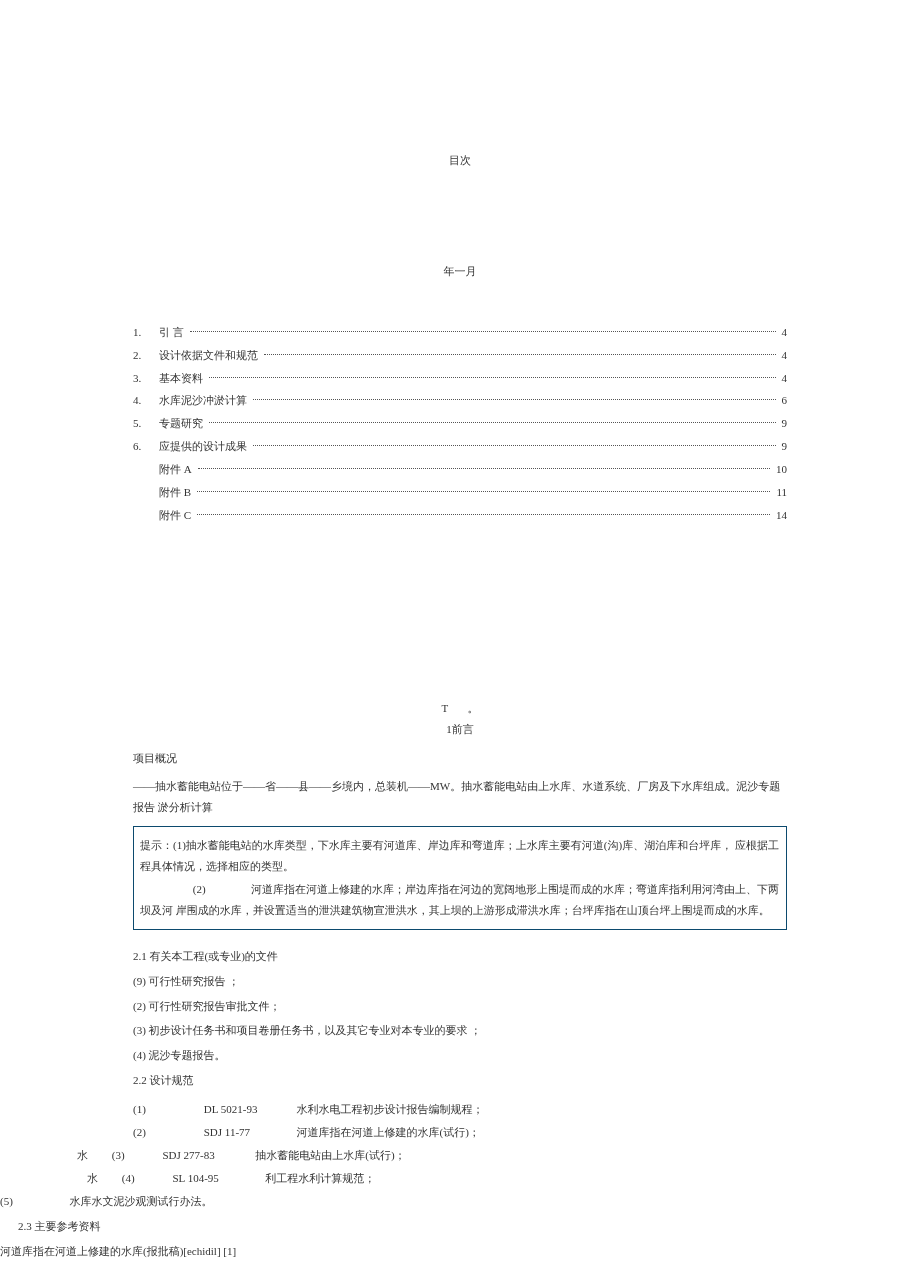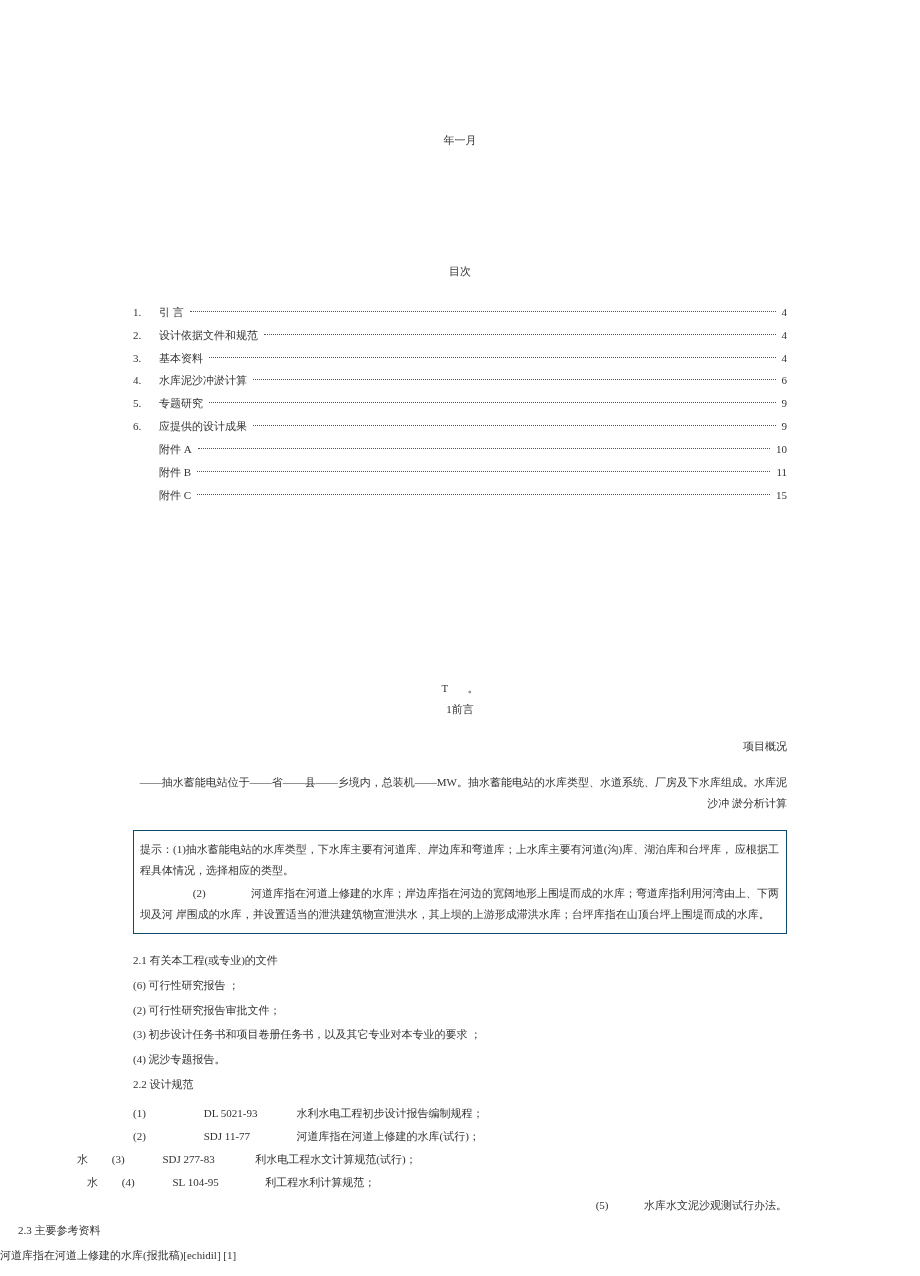--- a/index.html
+++ b/index.html
@@ -19,33 +19,33 @@
     .toc { margin-left: 0; }
     .toc-row { display: flex; margin-bottom: 2px; font-size: 11px; }
     .toc-row .num { min-width: 26px; }
     .toc-row .label { white-space: nowrap; padding-right: 4px; }
     .toc-row .dots { flex: 1; border-bottom: 1.2px dotted #555; height: 10px; margin: 0 2px; }
     .toc-row .pg { padding-left: 4px; }
     .space-big { height: 170px; }
     .hint-box { border: 1px solid #0c4a6e; padding: 6px 6px; margin: 6px 0 16px 0; }
     .hint-box p { margin: 2px 0; }
     .sec-title { margin: 10px 0; text-align: center; }
-    .para { margin: 16px 0; text-align: right; }
+    .para { margin: 8px 0; }
     .item { margin: 4px 0; }
     .std-row { margin: 2px 0; }
     .std-label { display: inline-block; min-width: 68px; }
     .std-code { display: inline-block; min-width: 90px; }
   </style>
 </head>
 <body>
 
 <div class="page">
+  <div class="center toc-title">目次</div>
+
   <div class="center date">年一月</div>
-
-  <div class="center toc-title">目次</div>
 
   <div class="toc">
     <div class="toc-row">
       <span class="num">1.</span>
       <span class="label">引 言</span>
       <span class="dots"></span>
       <span class="pg">4</span>
     </div>
     <div class="toc-row">
       <span class="num">2.</span>
@@ -86,79 +86,79 @@
     <div class="toc-row">
       <span class="num"></span>
       <span class="label">附件 B</span>
       <span class="dots"></span>
       <span class="pg">11</span>
     </div>
     <div class="toc-row">
       <span class="num"></span>
       <span class="label">附件 C</span>
       <span class="dots"></span>
-      <span class="pg">15</span>
+      <span class="pg">14</span>
     </div>
   </div>
 
   <div class="space-big"></div>
 
   <div class="center">
     <span>T</span>
     &nbsp;&nbsp;&nbsp;&nbsp;&nbsp;
     <span>。</span>
   </div>
   <div class="center">1前言</div>
 
   <div class="para">项目概况</div>
-  <div class="para">——抽水蓄能电站位于——省——县——乡境内，总装机——MW。抽水蓄能电站的水库类型、水道系统、厂房及下水库组成。水库泥沙冲 淤分析计算</div>
+  <div class="para">——抽水蓄能电站位于——省——县——乡境内，总装机——MW。抽水蓄能电站由上水库、水道系统、厂房及下水库组成。泥沙专题报告 淤分析计算</div>
 
   <div class="hint-box">
     <p>提示：(1)抽水蓄能电站的水库类型，下水库主要有河道库、岸边库和弯道库；上水库主要有河道(沟)库、湖泊库和台坪库，  应根据工程具体情况，选择相应的类型。</p>
     <p>
       <span style="display:inline-block;width:50px;"></span>
       <span>(2)</span>
       <span style="display:inline-block;width:40px;"></span>
       <span>河道库指在河道上修建的水库；岸边库指在河边的宽阔地形上围堤而成的水库；弯道库指利用河湾由上、下两坝及河 岸围成的水库，并设置适当的泄洪建筑物宣泄洪水，其上坝的上游形成滞洪水库；台坪库指在山顶台坪上围堤而成的水库。</span>
     </p>
   </div>
 
 
   <div class="item">2.1  有关本工程(或专业)的文件</div>
-  <div class="item">(6)  可行性研究报告 ；</div>
+  <div class="item">(9)  可行性研究报告 ；</div>
   <div class="item">(2)  可行性研究报告审批文件；</div>
   <div class="item">(3)  初步设计任务书和项目卷册任务书，以及其它专业对本专业的要求 ；</div>
   <div class="item">(4)  泥沙专题报告。</div>
 
   <div class="item" style="margin-bottom:8px;">2.2  设计规范</div>
 
   <div class="std-row">
     <span class="std-label">(1)</span>
     <span class="std-code">DL 5021-93</span>
     <span>水利水电工程初步设计报告编制规程；</span>
   </div>
   <div class="std-row">
     <span class="std-label">(2)</span>
     <span class="std-code">SDJ 11-77</span>
     <span>河道库指在河道上修建的水库(试行)；</span>
   </div>
   <div class="std-row" style="margin-left:-56px;">
     <span style="display:inline-block;width:32px;">水</span>
     <span class="std-label" style="min-width:48px;">(3)</span>
     <span class="std-code">SDJ 277-83</span>
-    <span>利水电工程水文计算规范(试行)；</span>
+    <span>抽水蓄能电站由上水库(试行)；</span>
   </div>
   <div class="std-row" style="margin-left:-46px;">
     <span style="display:inline-block;width:32px;">水</span>
     <span class="std-label" style="min-width:48px;">(4)</span>
     <span class="std-code">SL 104-95</span>
     <span>利工程水利计算规范；</span>
   </div>
 
-  <div class="std-row" style="margin-left:-133px;text-align:right;">
+  <div class="std-row" style="margin-left:-133px;">
     <span style="display:inline-block;width:34px;">(5)</span>
     <span style="display:inline-block;width:30px;"></span>
     <span>水库水文泥沙观测试行办法。</span>
   </div>
 
   <div class="item" style="margin-left:-115px;">2.3  主要参考资料</div>
   <div class="item" style="margin-left:-133px;">
     <span>河道库指在河道上修建的水库(报批稿)</span><span style="color:#333;">[echidil] [1]</span>
   </div>
 </div>

